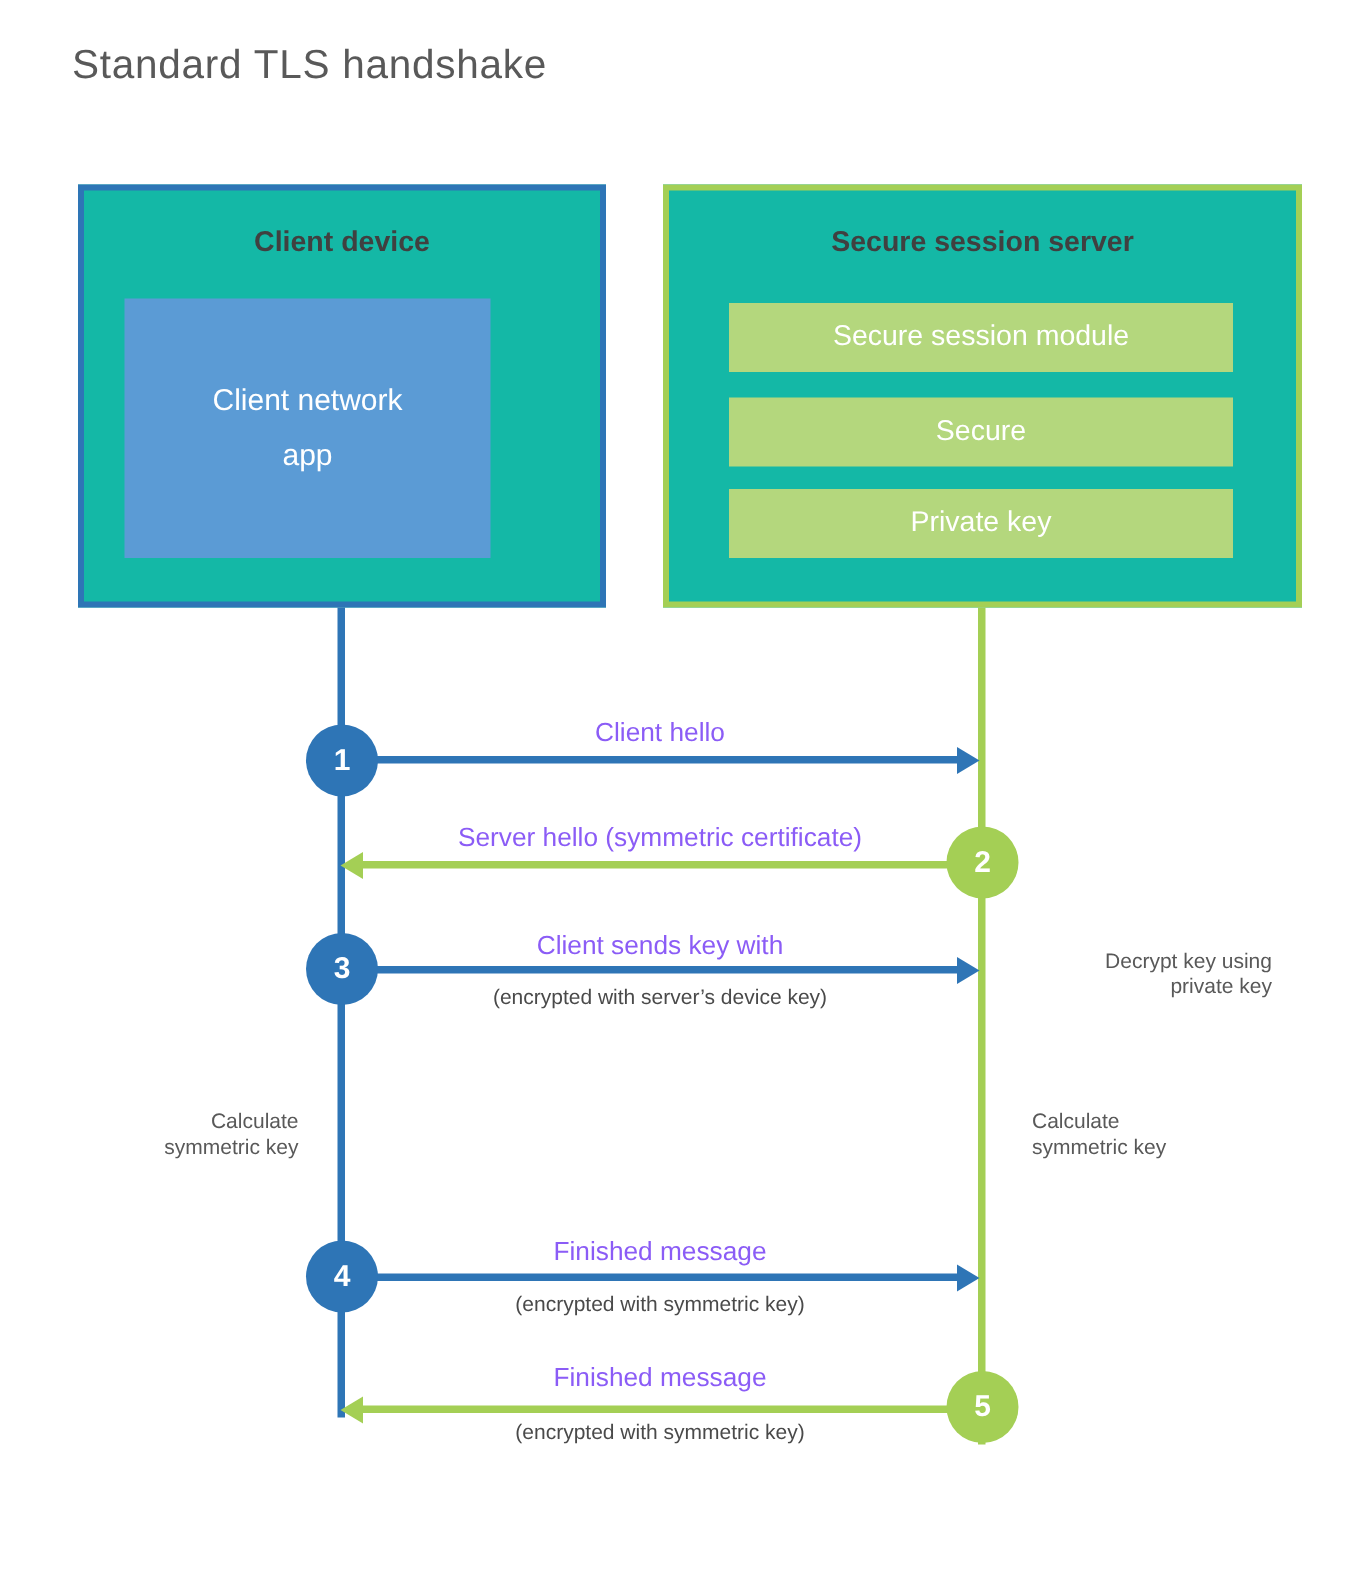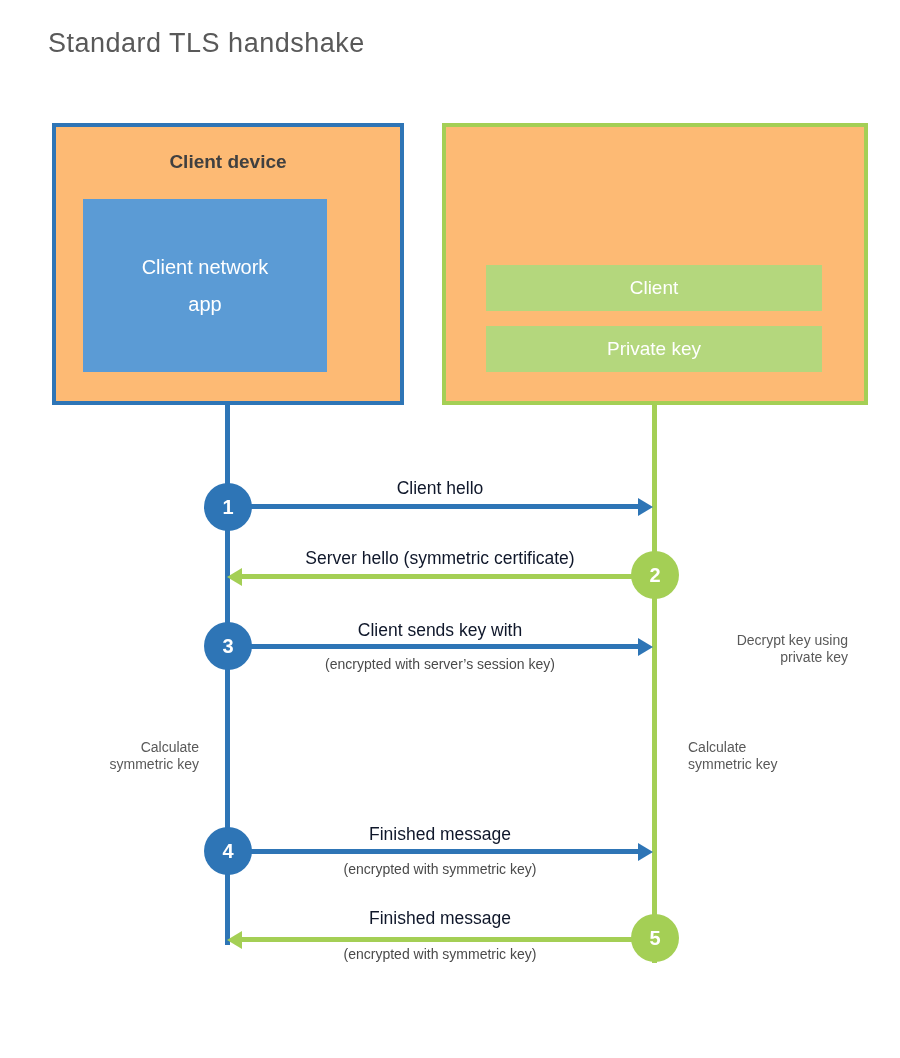--- a/index.html
+++ b/index.html
@@ -9,21 +9,21 @@
     --green_fill:#b4d77d;
     --text_dark:#404040;
     --text_gray:#595959;
   }
   *{margin:0;padding:0;box-sizing:border-box;}
   body{background:#fff;font-family:"Liberation Sans","DejaVu Sans",sans-serif;}
   .canvas{position:relative;width:900px;height:1058px;background:#fff;overflow:hidden;margin-left:12px;}
 
   .title{position:absolute;left:36px;top:28px;font-size:27px;font-weight:300;color:var(--text_gray);letter-spacing:.5px;}
 
-  .box{position:absolute;top:123px;height:282px;background:#fdba74;}
+  .box{position:absolute;top:123px;height:282px;background:#14b8a6;}
   .client-box{left:40px;width:352px;border:4px solid var(--blue);}
   .server-box{left:430px;width:426px;border:4px solid var(--green);}
   .box-title{position:absolute;left:0;right:0;top:24px;text-align:center;font-size:19px;font-weight:bold;color:var(--text_dark);}
 
   .client-app{position:absolute;left:27px;top:72px;width:244px;height:173px;background:var(--blue_fill);color:#fff;display:flex;align-items:center;justify-content:center;text-align:center;font-size:20px;line-height:1.85;}
 
   .bar{position:absolute;left:40px;width:336px;height:46px;background:var(--green_fill);color:#fff;font-size:19px;text-align:center;line-height:46px;}
   .bar1{top:75px;}
   .bar2{top:138px;}
   .bar3{top:199px;}
@@ -52,21 +52,21 @@
 
   .arrow-head{position:absolute;width:0;height:0;border-top:9px solid transparent;border-bottom:9px solid transparent;z-index:2;}
   .head-right-blue{border-left:15px solid var(--blue);}
   .head-left-green{border-right:15px solid var(--green);}
   .h1{left:626px;top:498px;}
   .h2{left:215px;top:568px;}
   .h3{left:626px;top:638px;}
   .h4{left:626px;top:843px;}
   .h5{left:215px;top:931px;}
 
-  .msg-label{position:absolute;left:218px;width:420px;text-align:center;font-size:17.5px;color:#0f172a;z-index:2;}
+  .msg-label{position:absolute;left:218px;width:420px;text-align:center;font-size:17.5px;color:#8b5cf6;z-index:2;}
   .l1{top:478px;}
   .l2{top:548px;}
   .l3{top:620px;}
   .l4{top:824px;}
   .l5{top:908px;}
   .msg-sub{position:absolute;left:218px;width:420px;text-align:center;font-size:14px;color:#4a4a4a;z-index:2;}
   .s3{top:656px;}
   .s4{top:861px;}
   .s5{top:946px;}
 
@@ -86,21 +86,23 @@
     <div class="box-title">Client device</div>
     <div class="client-app">
       <div>
         <span>Client network</span><br>
         <span>app</span>
       </div>
     </div>
   </div>
 
   <div class="box server-box">
-    <div class="bar bar2">Client</div>
+    <div class="box-title">Secure session server</div>
+    <div class="bar bar1">Secure session module</div>
+    <div class="bar bar2">Secure</div>
     <div class="bar bar3">Private key</div>
   </div>
 
   <div class="vline blue-line"></div>
   <div class="vline green-line"></div>
 
   <div class="msg-label l1">Client hello</div>
   <div class="arrow-line arrow-blue a1"></div>
   <div class="arrow-head head-right-blue h1"></div>
   <div class="step-circle step-blue c1">
@@ -108,21 +110,21 @@
   </div>
 
   <div class="msg-label l2">Server hello (symmetric certificate)</div>
   <div class="arrow-line arrow-green a2"></div>
   <div class="arrow-head head-left-green h2"></div>
   <div class="step-circle step-green c2">
     <span>2</span>
   </div>
 
   <div class="msg-label l3">Client sends key with</div>
-  <div class="msg-sub s3">(encrypted with server’s session key)</div>
+  <div class="msg-sub s3">(encrypted with server’s device key)</div>
   <div class="arrow-line arrow-blue a3"></div>
   <div class="arrow-head head-right-blue h3"></div>
   <div class="step-circle step-blue c3">
     <span>3</span>
   </div>
 
   <div class="note note-decrypt">
     <span>Decrypt key using</span><br>
     <span>private key</span>
   </div>

